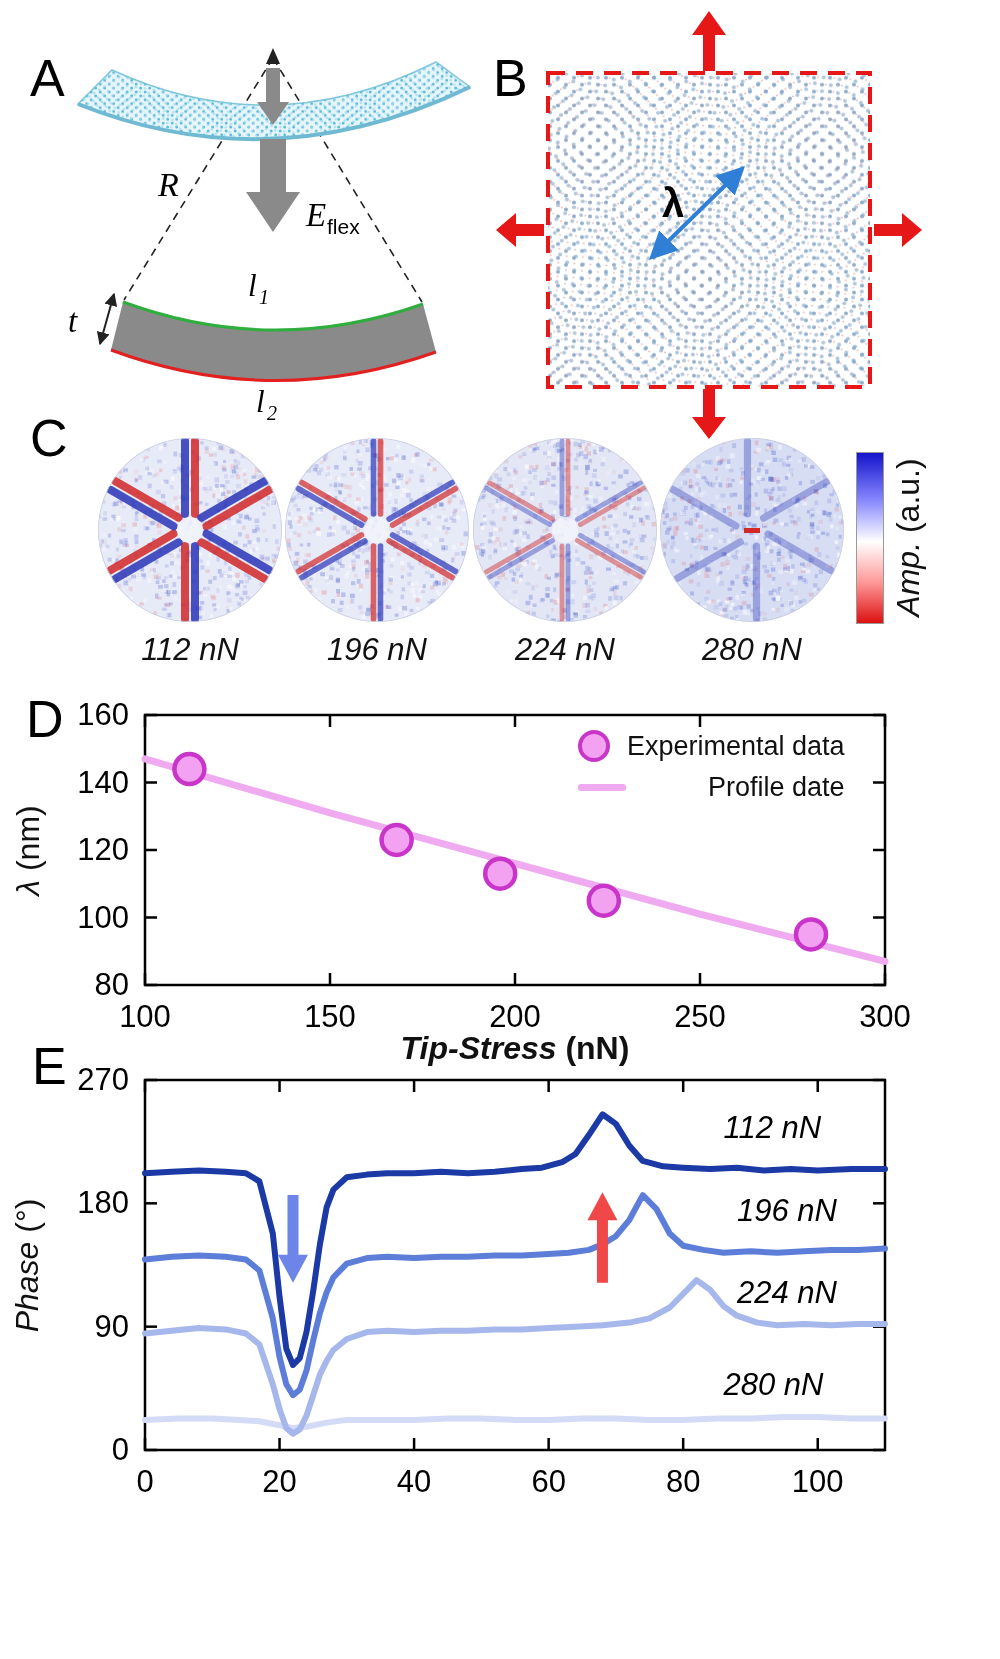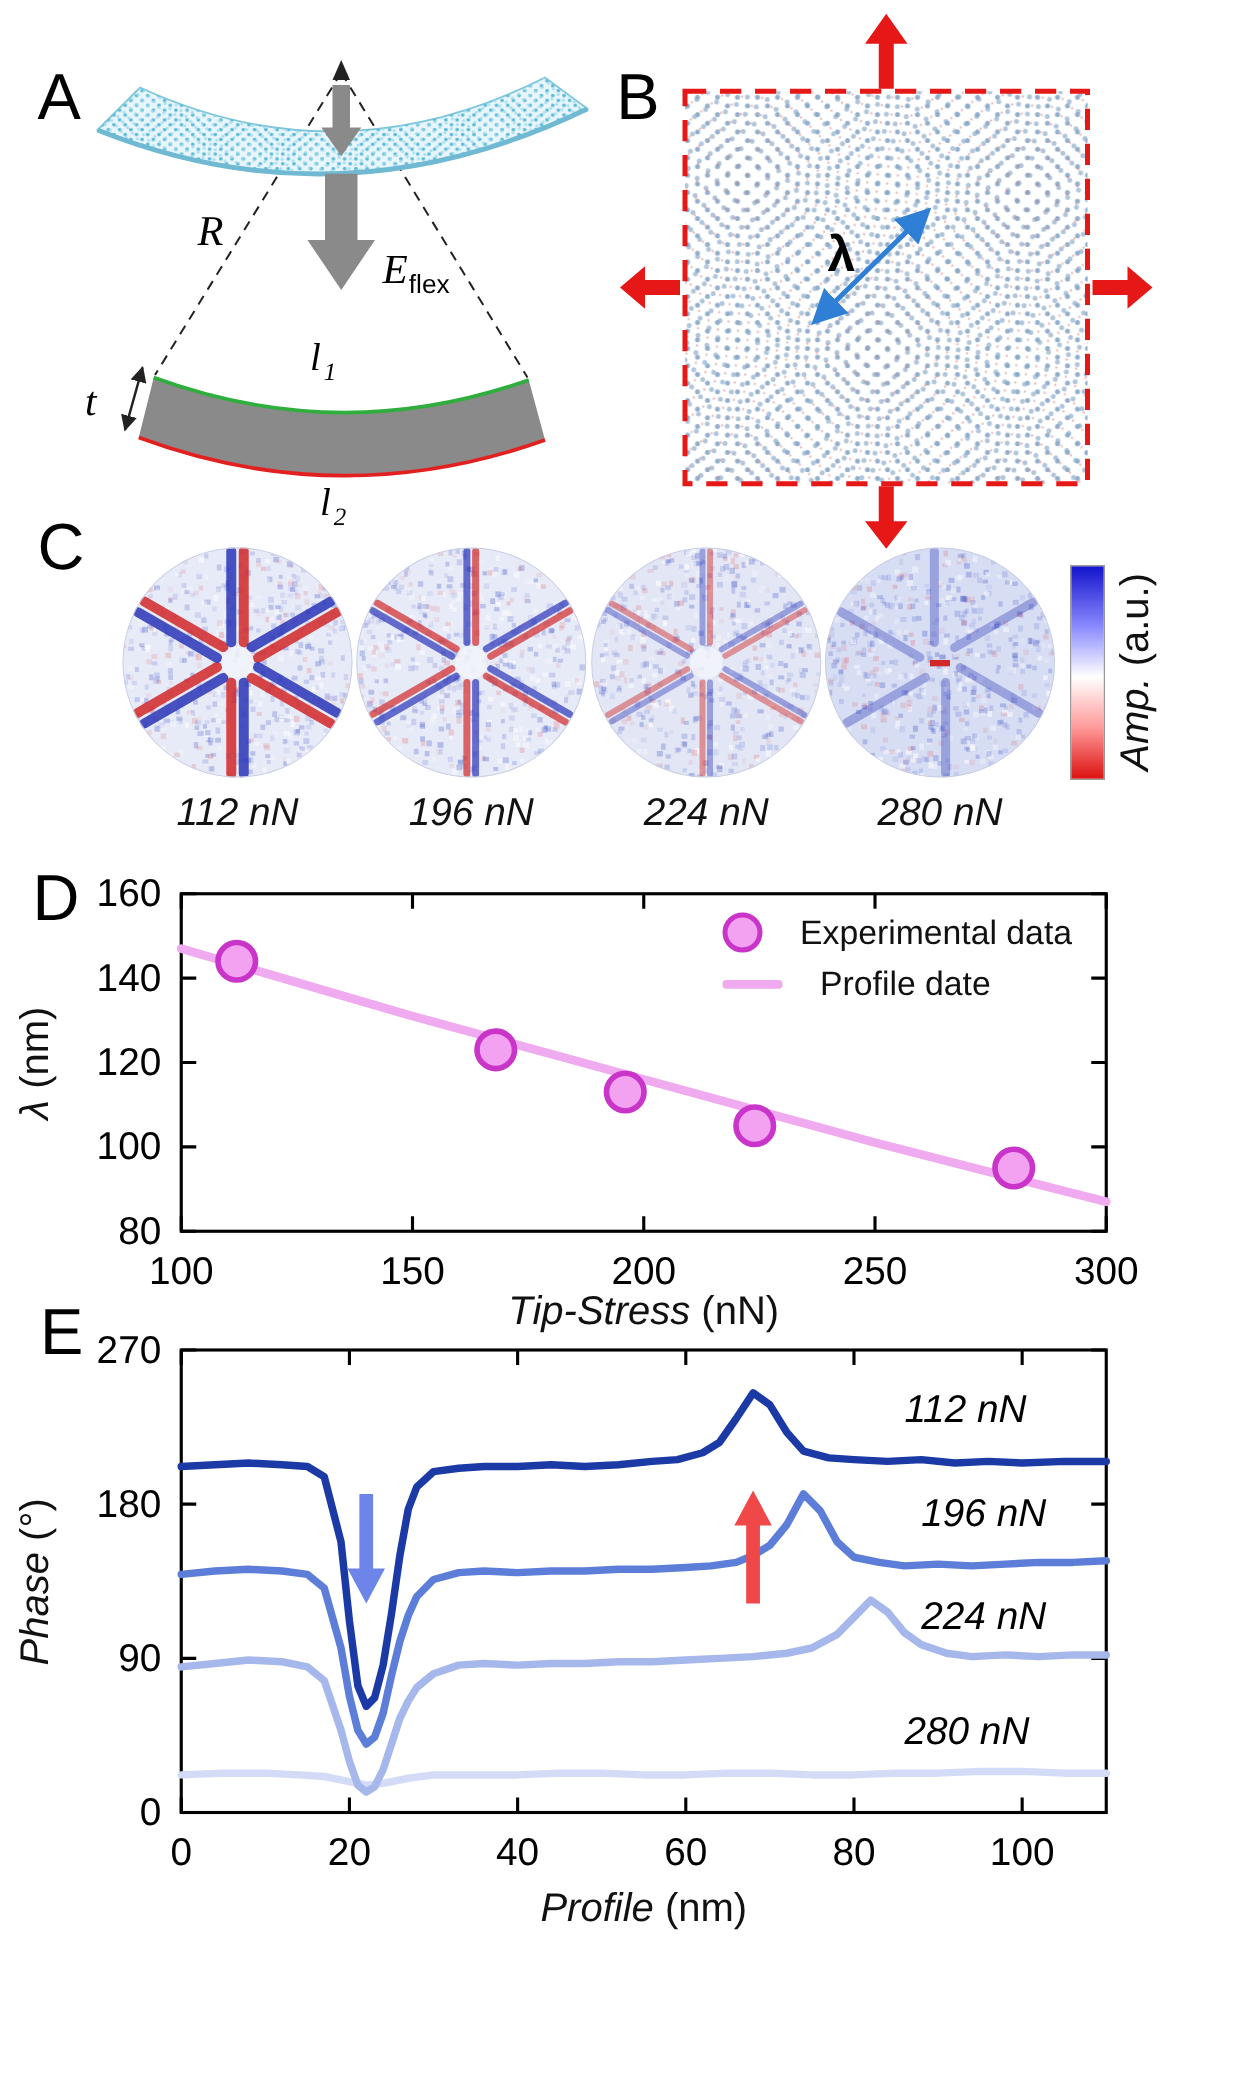--- a/index.html
+++ b/index.html
@@ -5,25 +5,25 @@
   html,body{margin:0;padding:0;background:#fff;}
   .fig{position:relative;width:1000px;height:1659px;background:#fff;
        font-family:"Liberation Sans",sans-serif;color:#111;overflow:hidden;}
   svg{position:absolute;}
   svg text{font-family:"Liberation Sans",sans-serif;fill:#000;}
   svg text.math{font-family:"Liberation Serif",serif;font-style:italic;}
   .panel-label{position:absolute;font-size:52px;color:#000;line-height:1;}
   .caption{position:absolute;font-style:italic;font-size:31px;text-align:center;color:#111;}
   .vwrap{position:absolute;display:flex;align-items:center;justify-content:center;}
   .vwrap>span{transform:rotate(-90deg);white-space:nowrap;font-size:32px;}
-  .axis-label{position:absolute;font-size:32px;text-align:center;}
+  .axis-label{position:absolute;font-size:32px;text-align:center;font-weight:bold;}
   .it{font-style:italic;}
   .colorbar{position:absolute;border:1px solid #999;}
   .legend{position:absolute;display:flex;flex-direction:column;gap:10px;font-size:27px;}
-  .legend-row{display:flex;align-items:center;gap:30px;}
+  .legend-row{display:flex;align-items:center;gap:17px;justify-content:space-between;}
   .swatch-circle{width:24px;height:24px;border-radius:50%;flex:0 0 auto;}
   .swatch-line{width:48px;height:7px;border-radius:3px;flex:0 0 auto;}
 </style>
 </head>
 <body>
 
 <div class="fig">
 
   <svg id="panel-a-art" style="left:8px;top:12px" width="480" height="415" viewBox="0 0 480 415">
     <defs>
@@ -2368,17 +2368,14 @@
       <polygon points="581.9545454545455,217.8148148148148 581.9545454545455,155.37037037037038 572.4545454545455,155.37037037037038 587.4545454545455,127.37037037037038 602.4545454545455,155.37037037037038 592.9545454545455,155.37037037037038 592.9545454545455,217.8148148148148" fill="#f04848"></polygon>
       <text x="708.5454545454546" y="72.55555555555554" font-size="31" font-style="italic" fill="#222">112 nN</text>
       <text x="722" y="156.14814814814818" font-size="31" font-style="italic" fill="#222">196 nN</text>
       <text x="722" y="238.37037037037035" font-size="31" font-style="italic" fill="#222">224 nN</text>
       <text x="708.5454545454546" y="330.1851851851852" font-size="31" font-style="italic" fill="#222">280 nN</text>
     </svg>
   <div class="panel-label" style="left:32px;top:1040px">E</div>
   <div class="vwrap" style="left:4px;top:1155px;width:48px;height:220px">
     <span><span class="it">Phase</span><span> (°)</span></span>
   </div>
-  <div class="axis-label" style="left:265px;top:1508px;width:500px">
-    <span class="it">Profile</span><span> (nm)</span>
-  </div>
 
 </div>
 
 </body></html>

